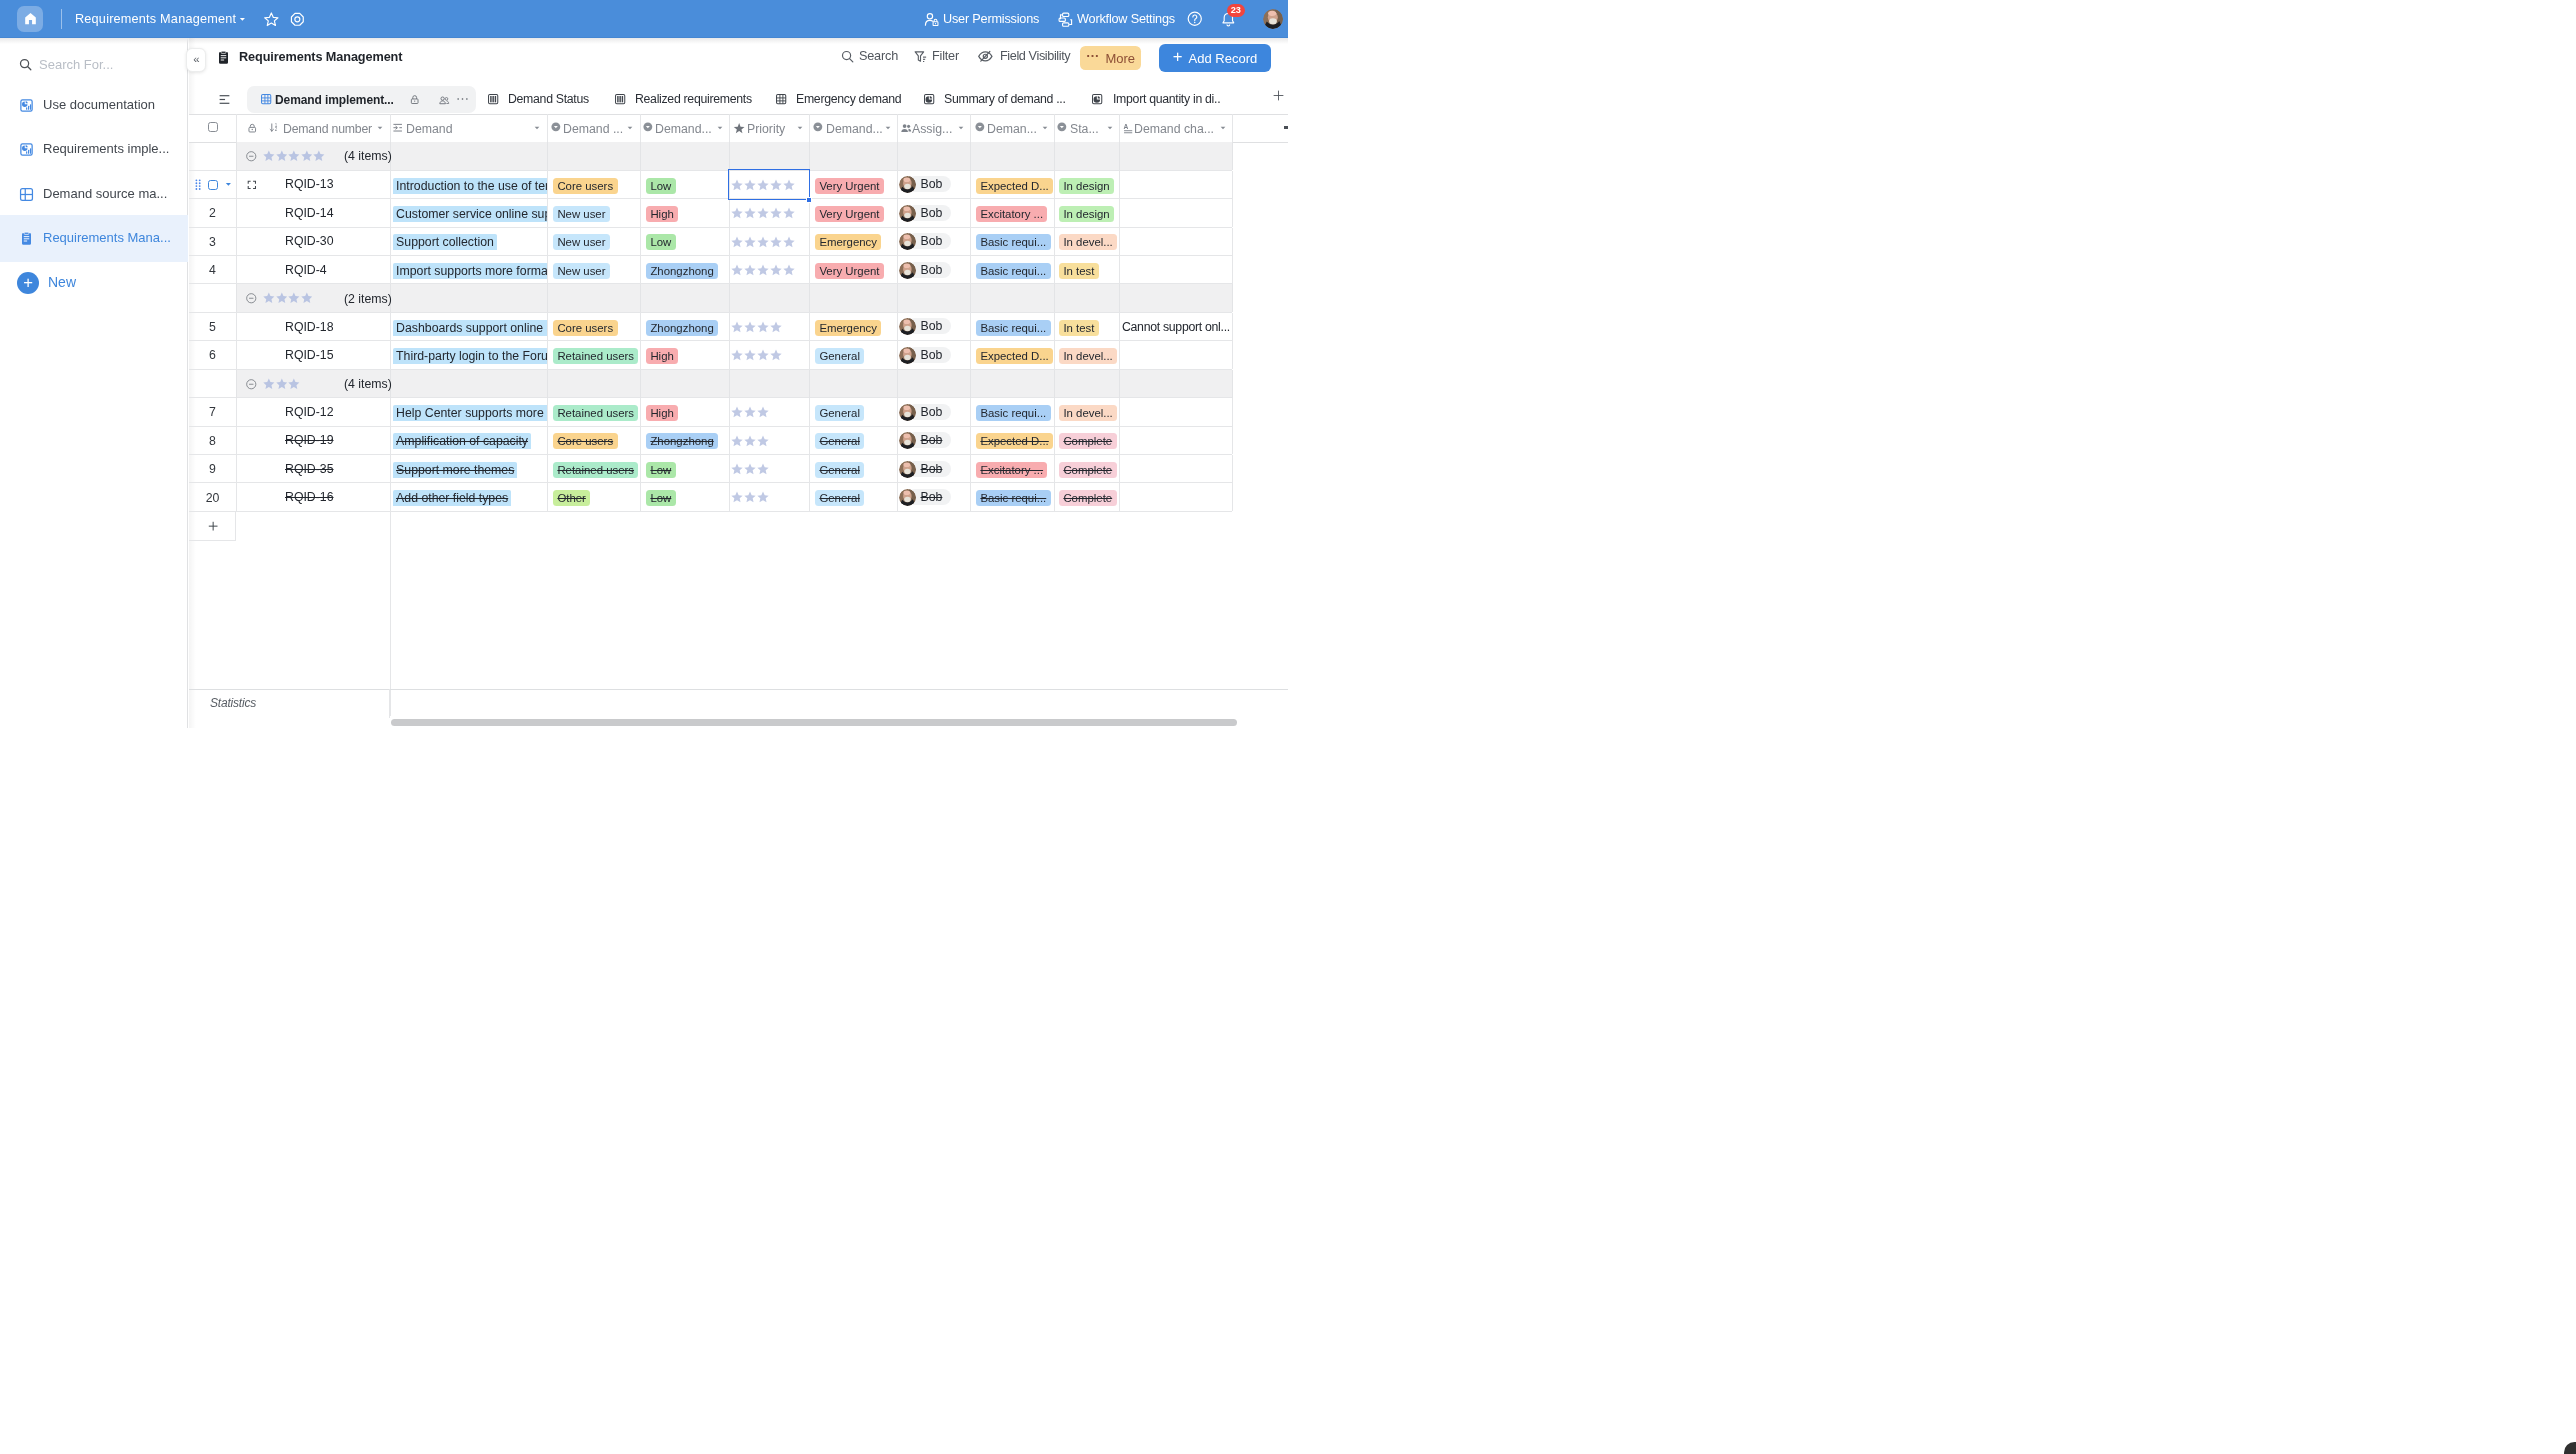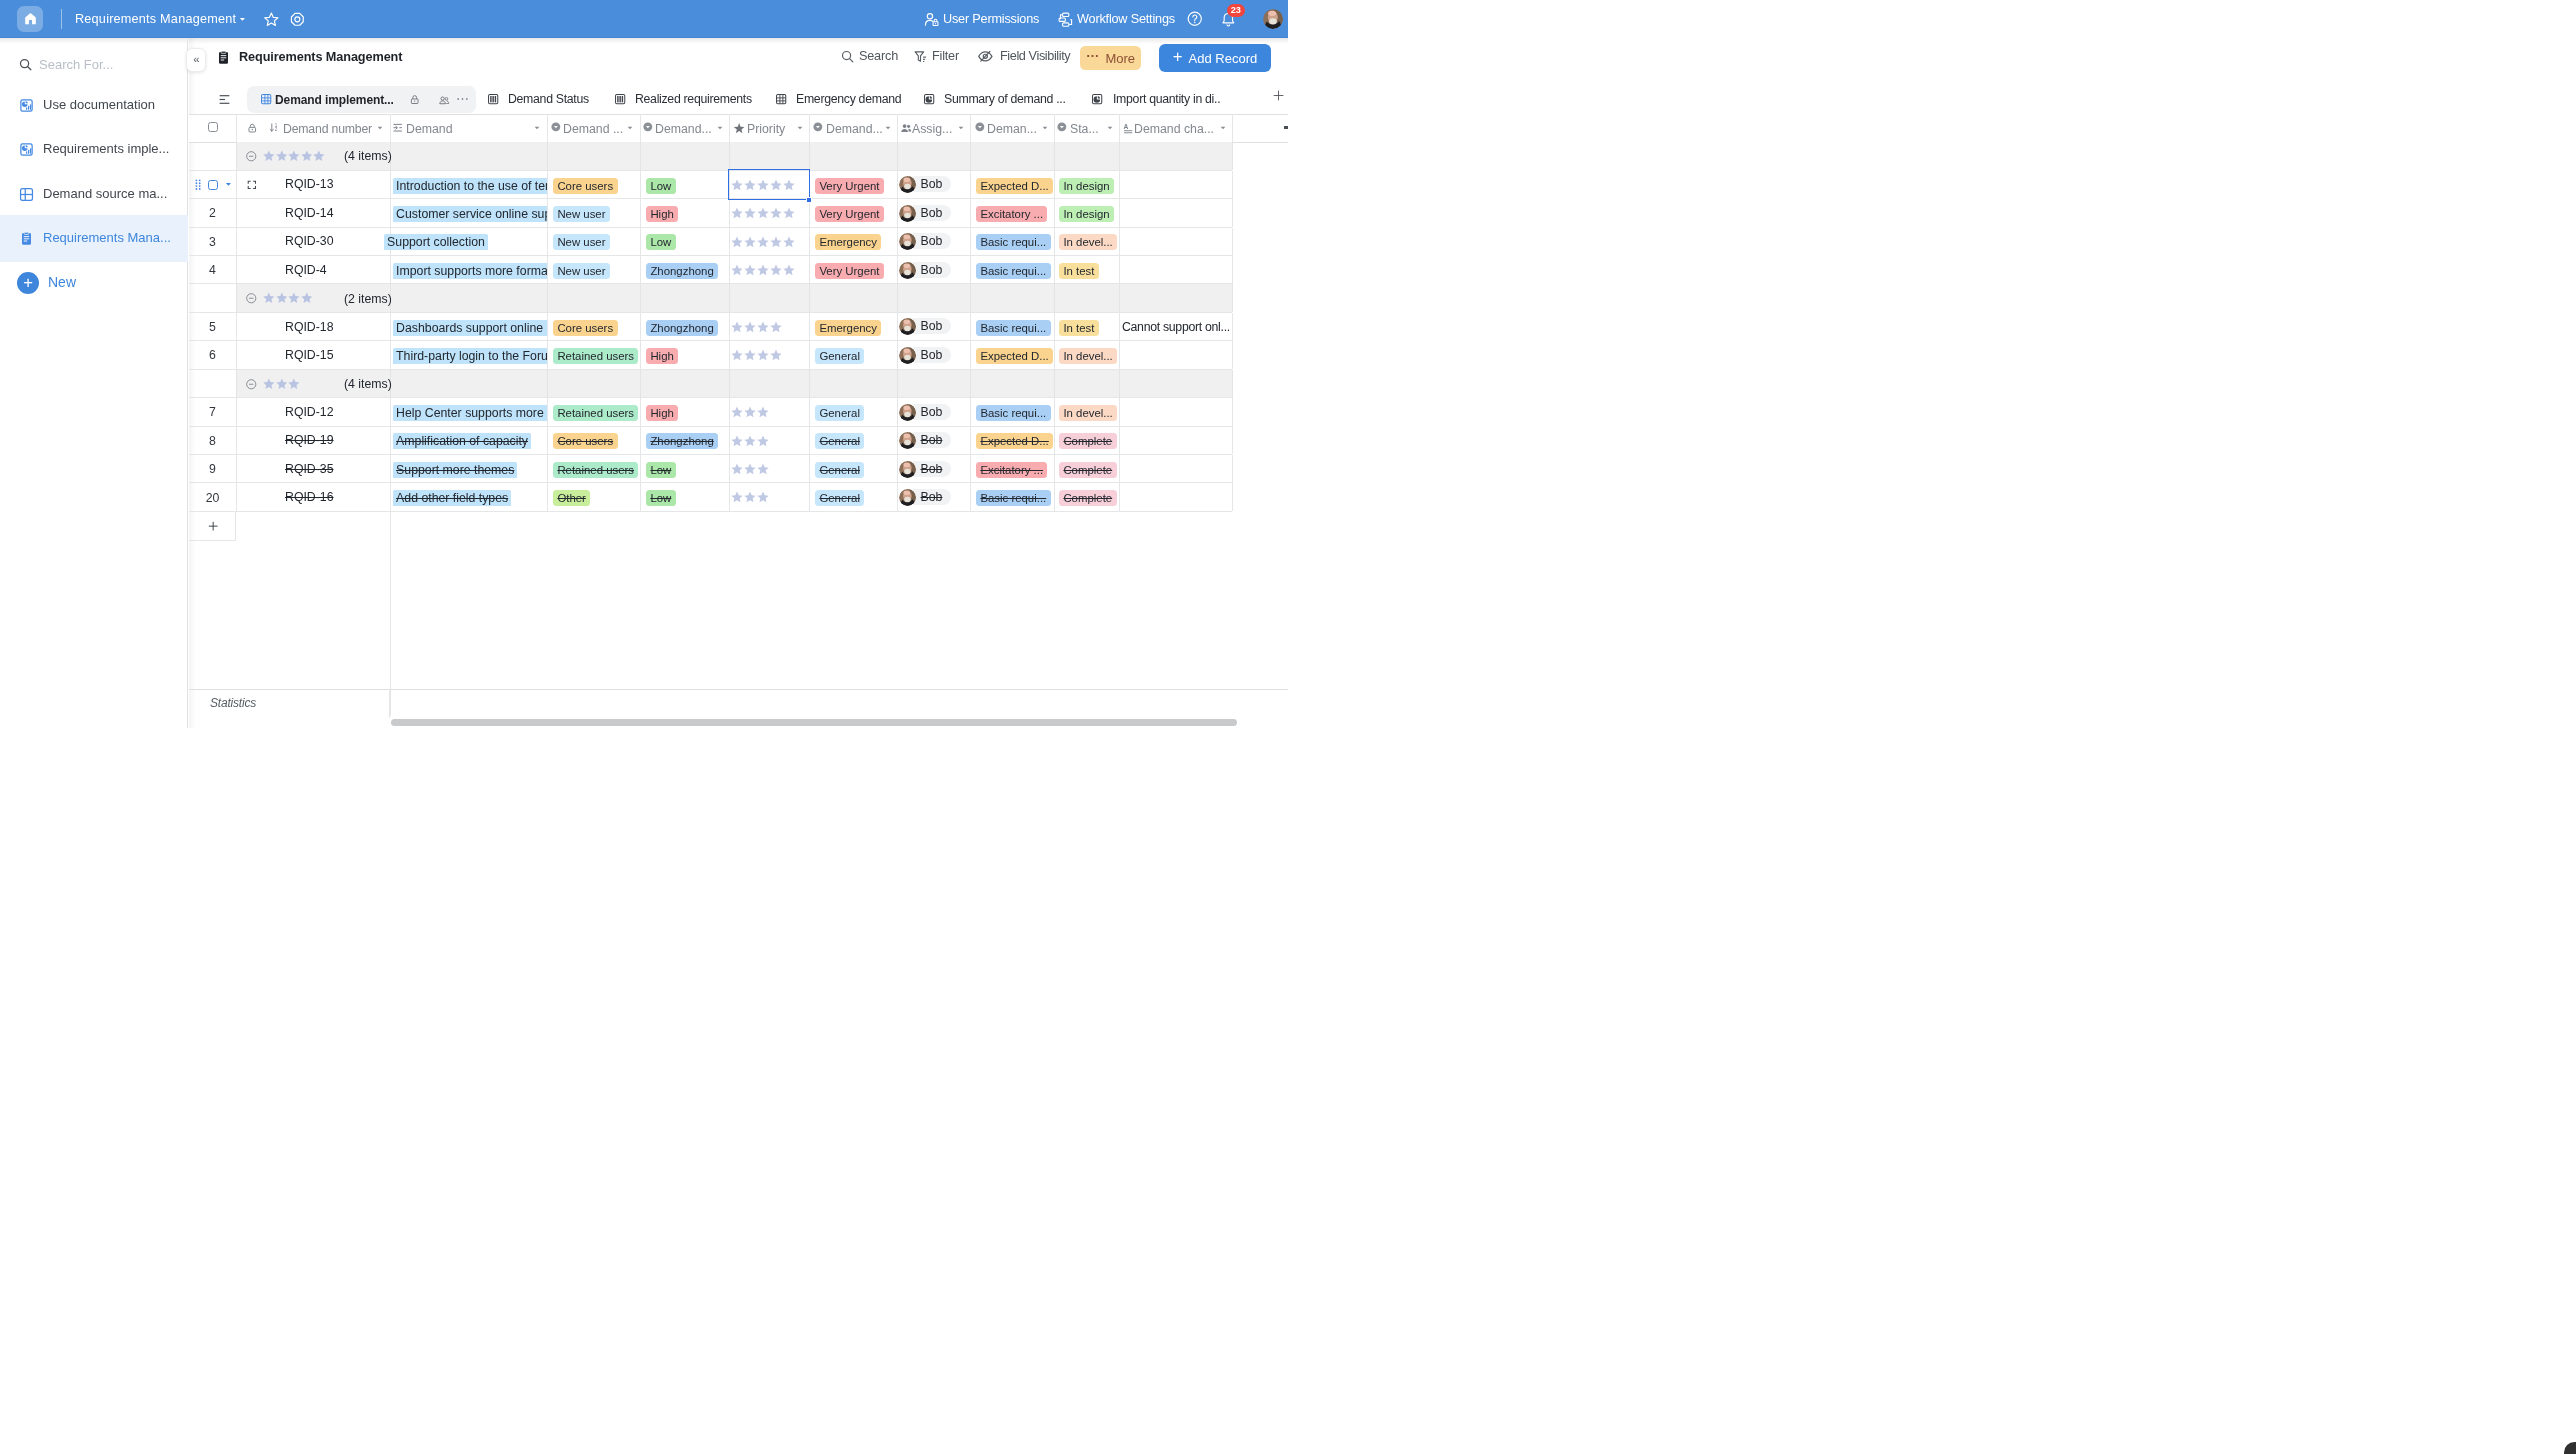--- a/index.html
+++ b/index.html
@@ -470,21 +470,21 @@
 <div class="a" style="left:640px;top:228px;width:0.9px;height:28.4px;background:#e5e6e8;"></div>
 <div class="a" style="left:729px;top:228px;width:0.9px;height:28.4px;background:#e5e6e8;"></div>
 <div class="a" style="left:809px;top:228px;width:0.9px;height:28.4px;background:#e5e6e8;"></div>
 <div class="a" style="left:897px;top:228px;width:0.9px;height:28.4px;background:#e5e6e8;"></div>
 <div class="a" style="left:970px;top:228px;width:0.9px;height:28.4px;background:#e5e6e8;"></div>
 <div class="a" style="left:1054px;top:228px;width:0.9px;height:28.4px;background:#e5e6e8;"></div>
 <div class="a" style="left:1119px;top:228px;width:0.9px;height:28.4px;background:#e5e6e8;"></div>
 <div class="a" style="left:1232px;top:228px;width:0.9px;height:28.4px;background:#e5e6e8;"></div>
 <div class="a" style="left:189px;top:235px;width:47px;height:14px;font-size:12.3px;color:#33373d;text-align:center;">3</div>
 <div class="a" style="left:285px;top:234px;font-size:12.3px;color:#23272e;">RQID-30</div>
-<div class="a" style="left:384px;top:233px;width:154px;height:16.7px;overflow:hidden;white-space:nowrap;"><span class="hl" style="">Support collection</span></div>
+<div class="a" style="left:393px;top:233px;width:154px;height:16.7px;overflow:hidden;white-space:nowrap;"><span class="hl" style="">Support collection</span></div>
 <div class="a" style="left:553px;top:233px;line-height:16px;"><span class="pill" style="background:#c6e6fb;font-size:11.4px">New user</span></div>
 <div class="a" style="left:646px;top:233px;line-height:16px;"><span class="pill" style="background:#abe7a8;font-size:11.4px">Low</span></div>
 <div class="a" style="left:731px;top:236px;line-height:0;white-space:nowrap;"><span style="display:inline-block;margin-right:1.1px;line-height:0"><svg width="12" height="12" viewBox="0 0 13.8 13.8">
         <polygon points="6.90,0.55 8.81,4.83 13.46,5.32 9.98,8.45 10.96,13.03 6.90,10.70 2.84,13.03 3.82,8.45 0.34,5.32 4.99,4.83" fill="#c0c9e4"></polygon>
       </svg></span><span style="display:inline-block;margin-right:1.1px;line-height:0"><svg width="12" height="12" viewBox="0 0 13.8 13.8">
         <polygon points="6.90,0.55 8.81,4.83 13.46,5.32 9.98,8.45 10.96,13.03 6.90,10.70 2.84,13.03 3.82,8.45 0.34,5.32 4.99,4.83" fill="#c0c9e4"></polygon>
       </svg></span><span style="display:inline-block;margin-right:1.1px;line-height:0"><svg width="12" height="12" viewBox="0 0 13.8 13.8">
         <polygon points="6.90,0.55 8.81,4.83 13.46,5.32 9.98,8.45 10.96,13.03 6.90,10.70 2.84,13.03 3.82,8.45 0.34,5.32 4.99,4.83" fill="#c0c9e4"></polygon>
       </svg></span><span style="display:inline-block;margin-right:1.1px;line-height:0"><svg width="12" height="12" viewBox="0 0 13.8 13.8">
         <polygon points="6.90,0.55 8.81,4.83 13.46,5.32 9.98,8.45 10.96,13.03 6.90,10.70 2.84,13.03 3.82,8.45 0.34,5.32 4.99,4.83" fill="#c0c9e4"></polygon>

